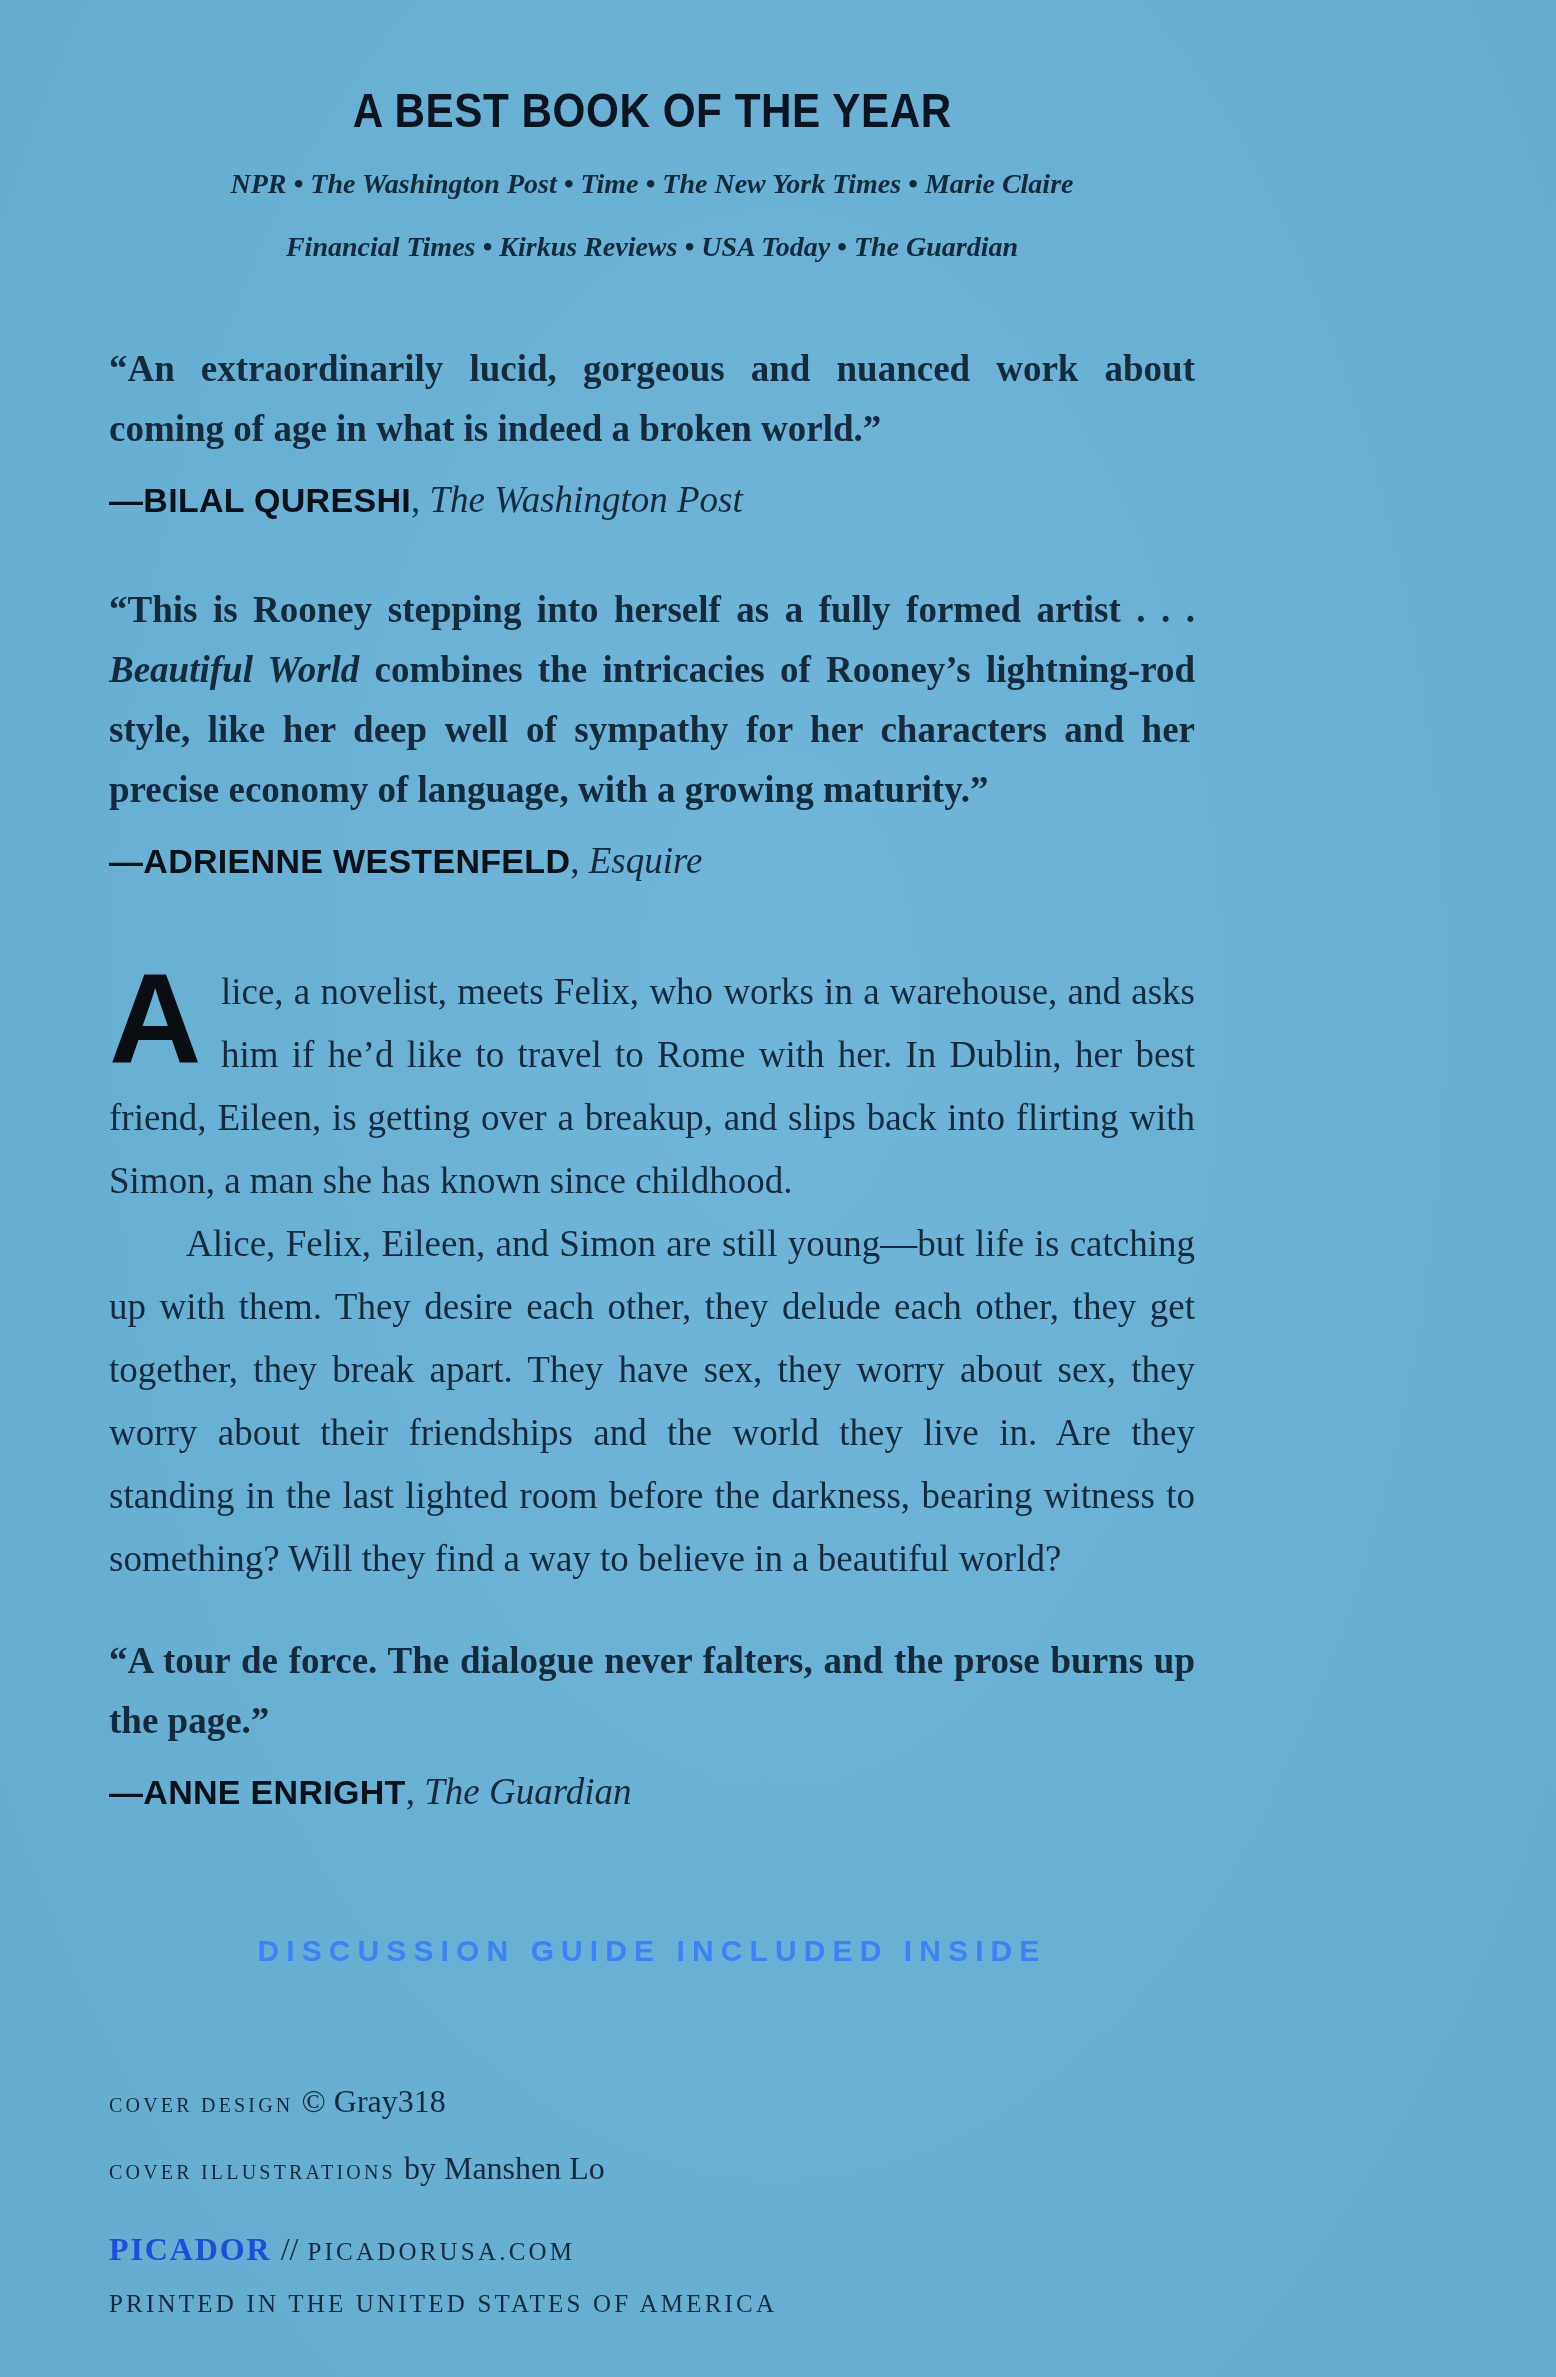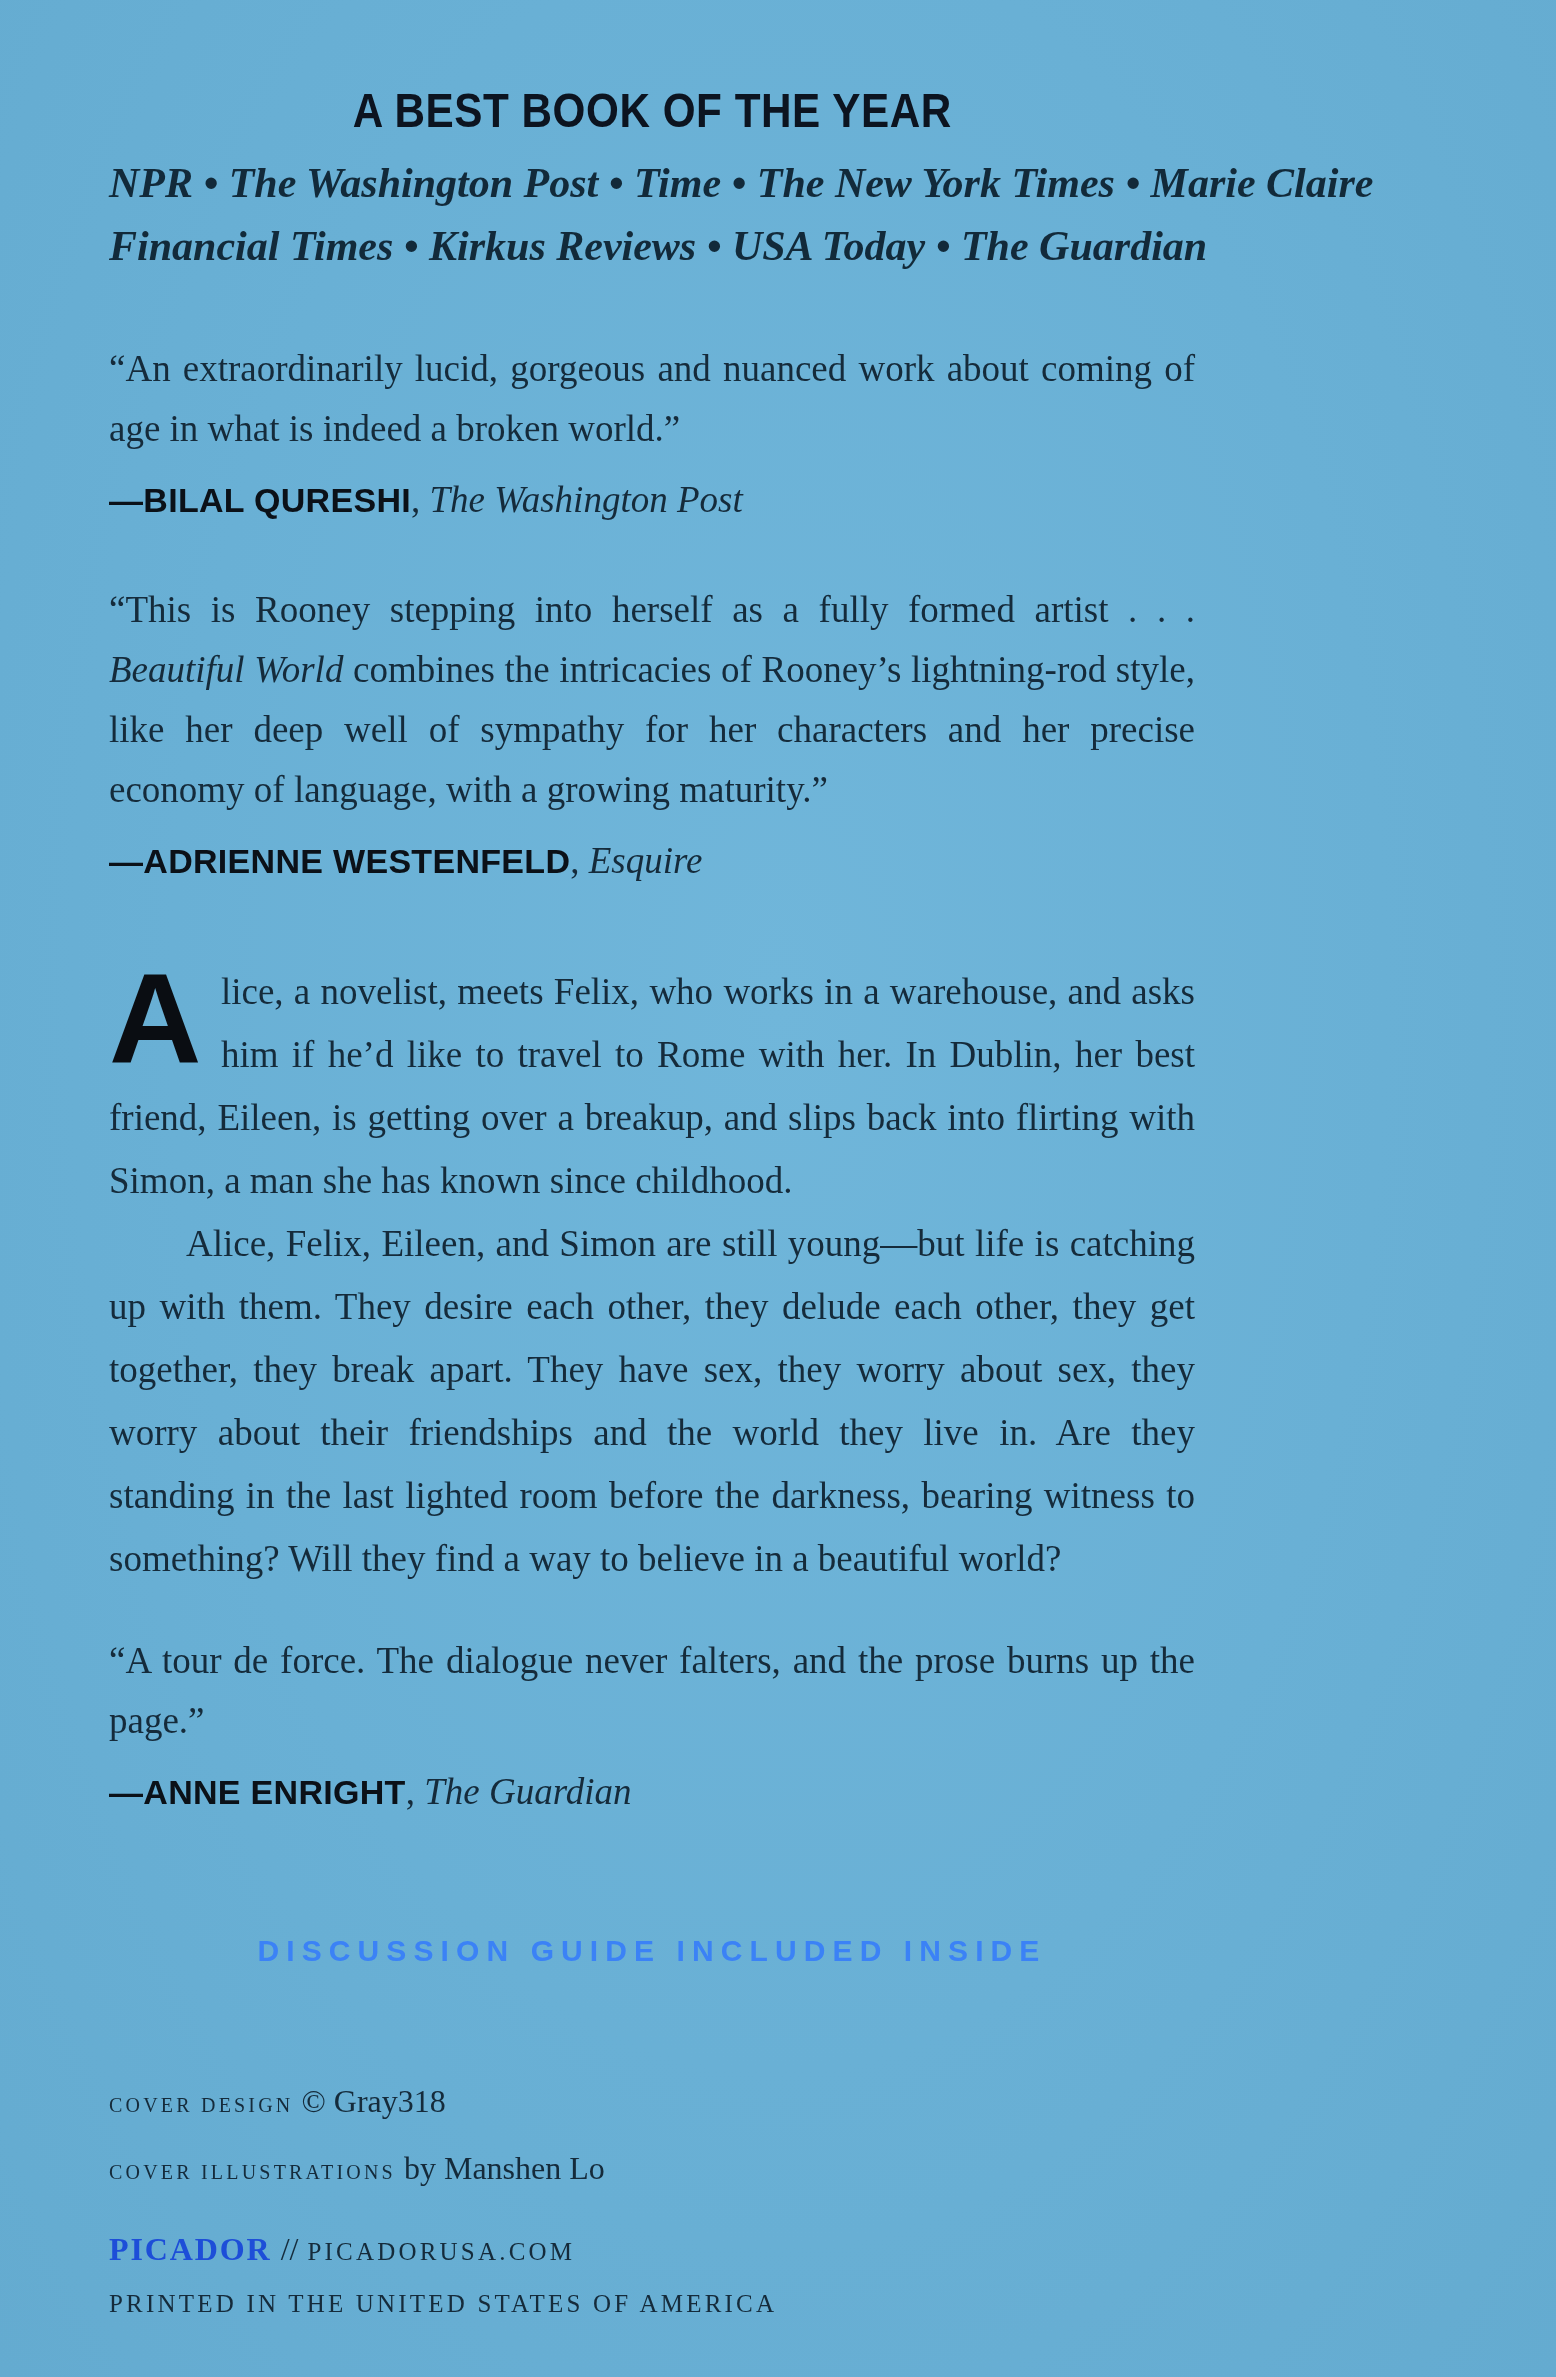--- a/index.html
+++ b/index.html
@@ -35,34 +35,35 @@
     display: inline-block;
     transform: scaleX(0.88);
     transform-origin: center;
     white-space: nowrap;
   }
   .publication-list { margin: 0 0 0 0; }
   .pub-line {
     text-align: center;
     font-weight: 700;
     font-style: italic;
-    font-size: 42px;
+    font-size: 28px;
     line-height: 63px;
     color: #122a3a;
     margin: 0;
     white-space: nowrap;
   }
 
   
   .quote {
     font-size: 37px;
     line-height: 60px;
     text-align: justify;
     margin: 0;
     color: #152b3b;
+    font-weight: bold;
   }
   .q1 { margin-top: 61px; }
   .q2 { margin-top: 48px; }
   .q3 { margin-top: 41px; }
   .italic { font-style: italic; }
   .attrib {
     margin: 9px 0 0 0;
     font-size: 37px;
     line-height: 63px;
   }

